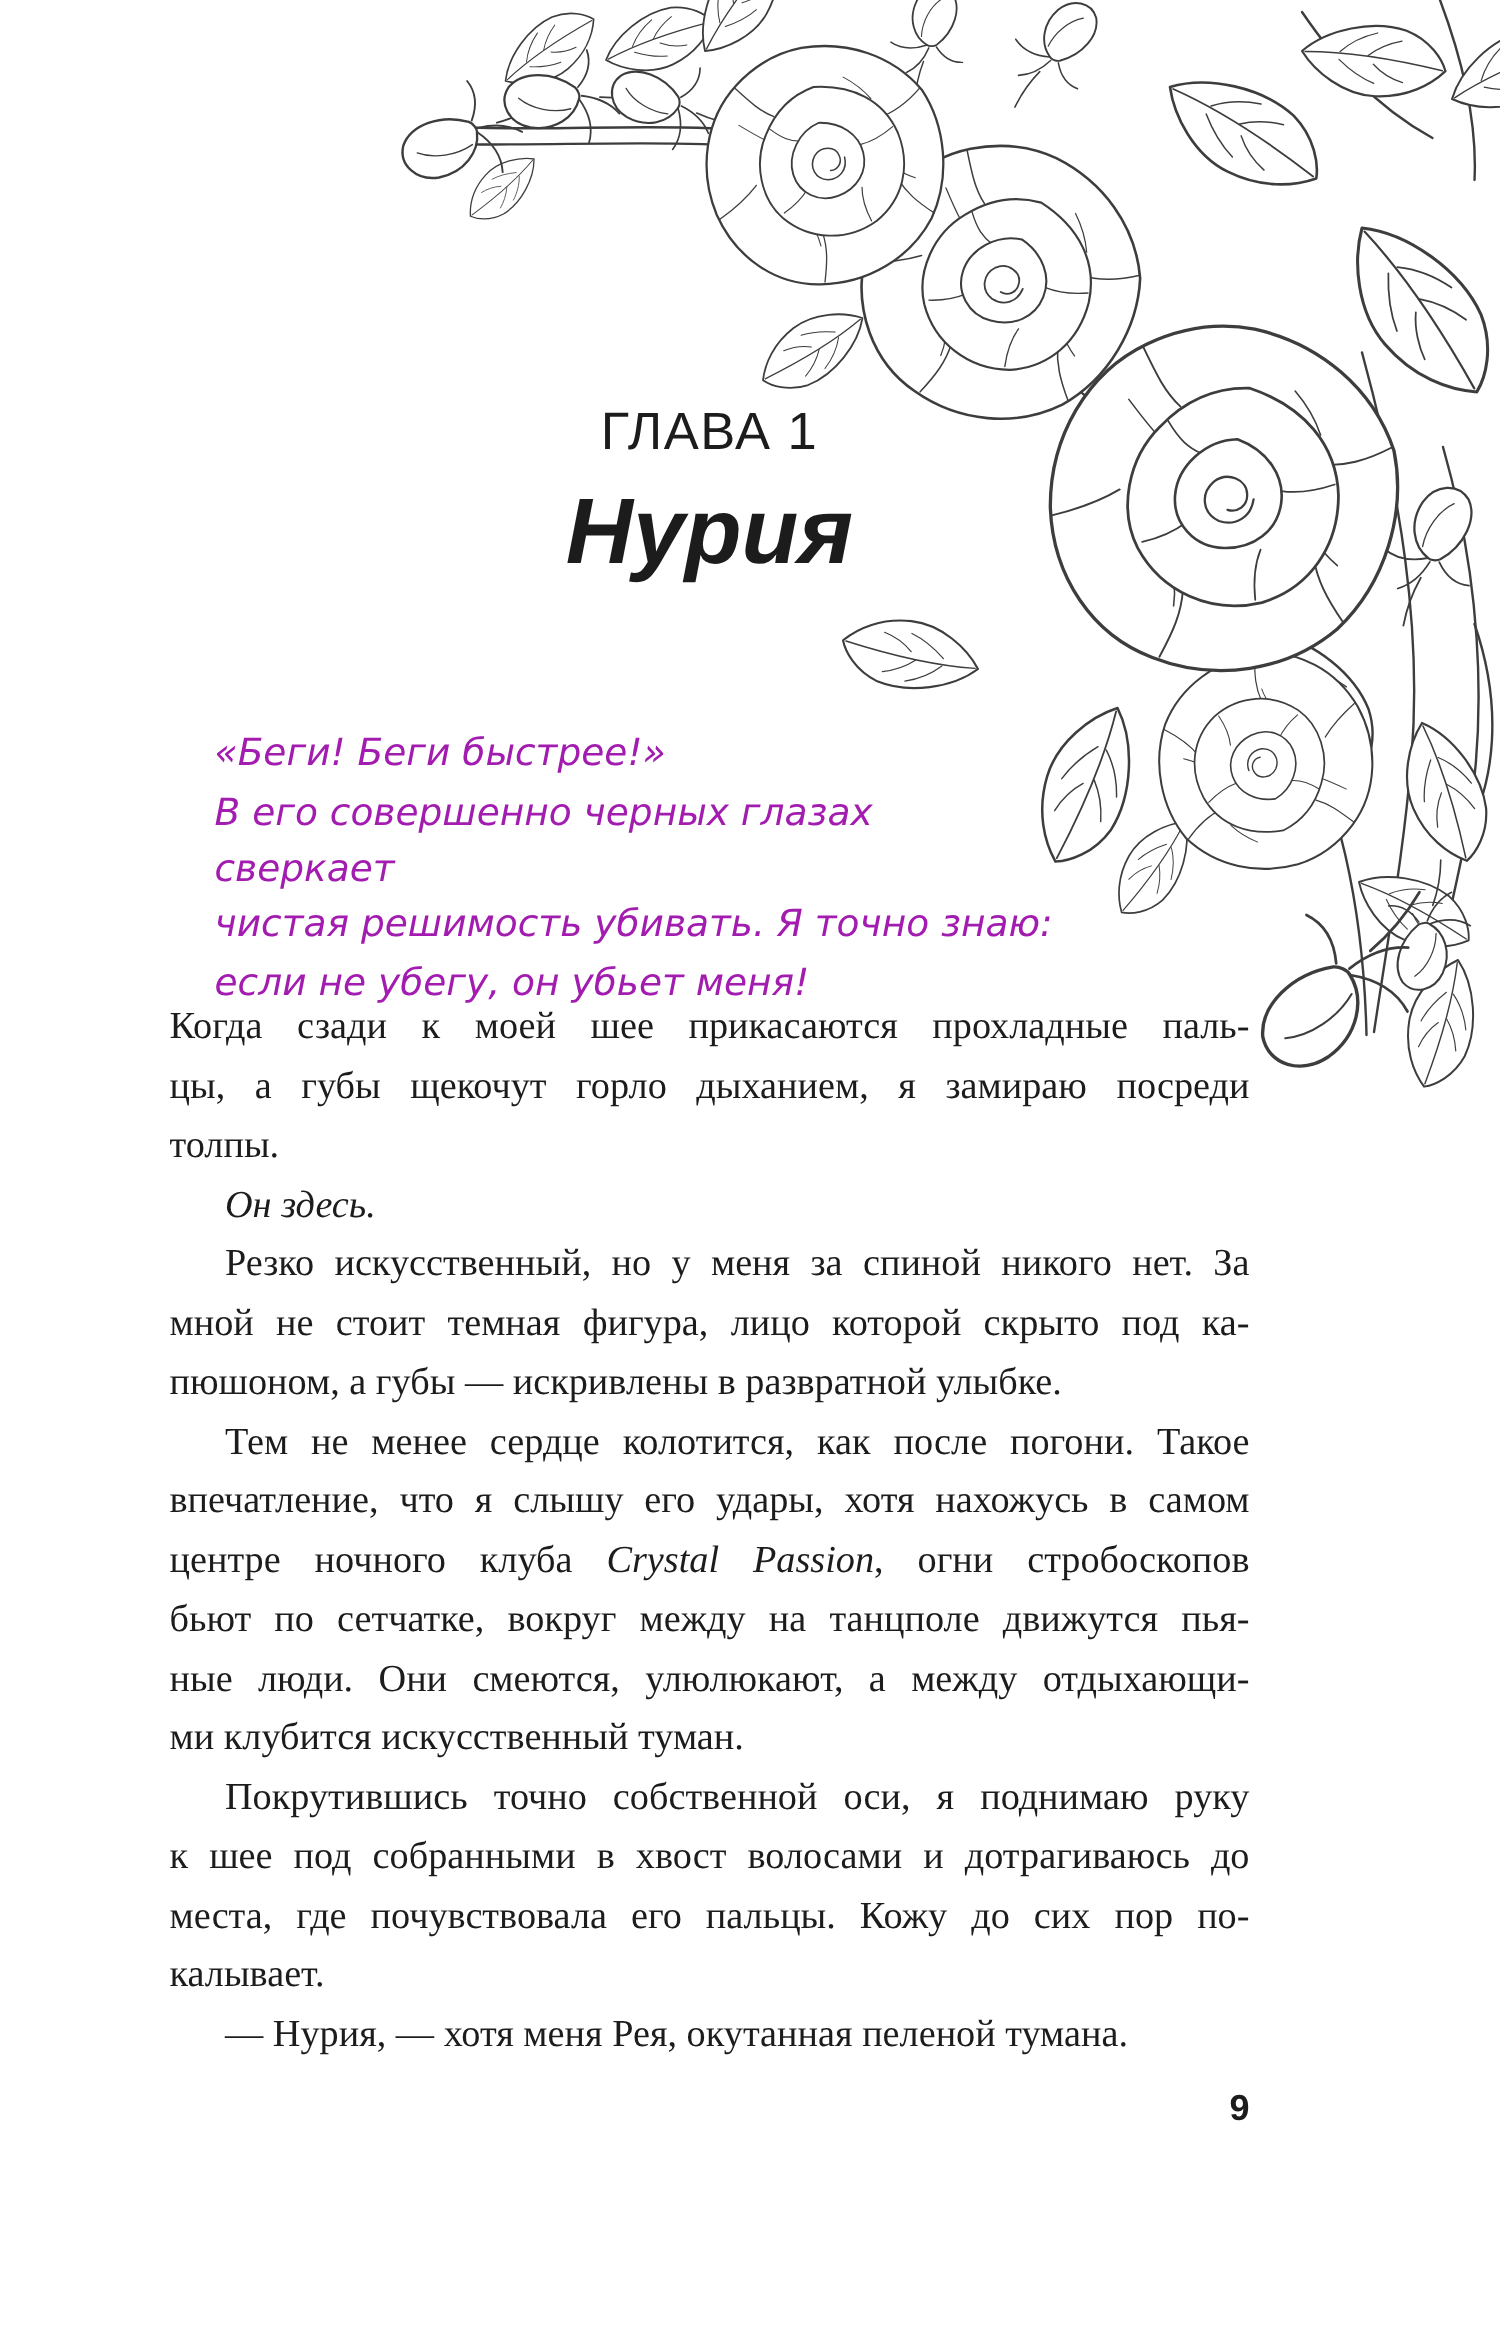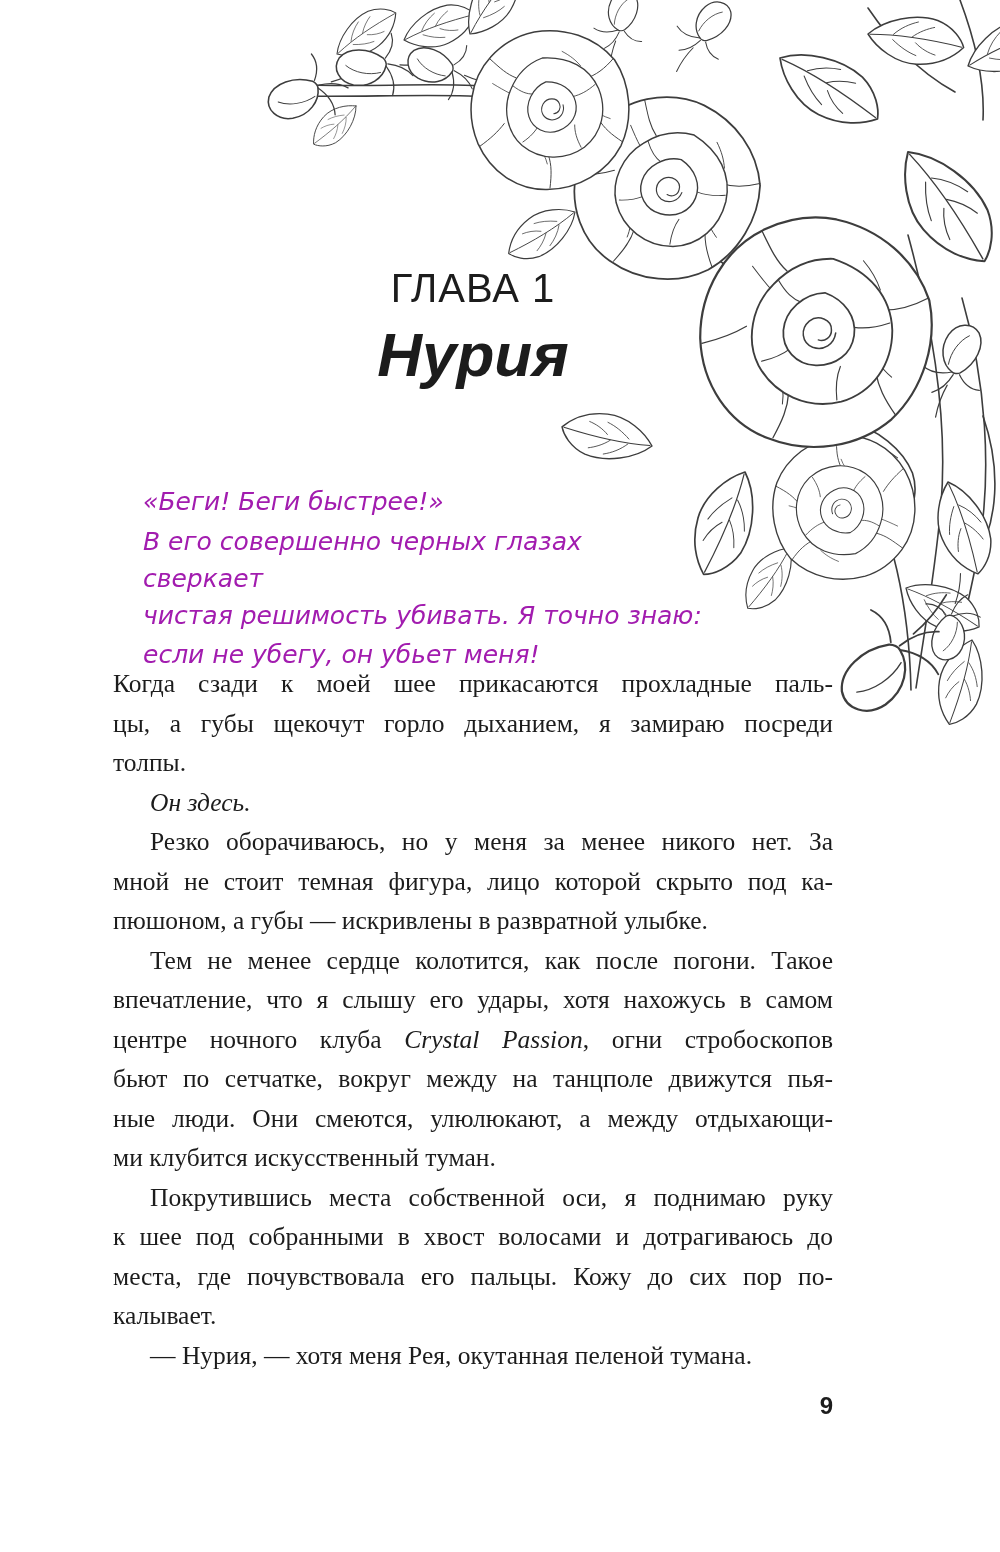--- a/index.html
+++ b/index.html
@@ -8,21 +8,21 @@
     background:#ffffff; overflow:hidden;
     font-family:"Liberation Serif", serif; color:#1c1c1c;
   }
   .illu { position:absolute; top:0; left:0; width:1000px; height:1552px; pointer-events:none; }
   .illu path { stroke-linecap:round; stroke-linejoin:round; }
 
   .chapter-head {
     position:absolute; top:270px; left:113px; width:720px;
     text-align:center; font-family:"Liberation Sans", sans-serif;
   }
-  .kicker { font-size:40px; line-height:36px; letter-spacing:1px; font-weight:400; }
+  .kicker { font-size:35px; line-height:36px; letter-spacing:1px; font-weight:400; }
   .chapter-title { margin-top:16px; font-size:62px; line-height:66px; font-weight:700; font-style:italic; }
 
   .epigraph {
     position:absolute; top:483px; left:143px; width:560px;
     font-family:"DejaVu Sans", sans-serif; font-style:italic;
     font-size:25px; line-height:37px; color:#a21caf;
   }
 
   .body-text {
     position:absolute; top:664px; left:113px; width:720px;
@@ -143,34 +143,34 @@
   <div class="body-text">
       <div class="para">
         <div class="line just">Когда сзади к моей шее прикасаются прохладные паль-</div>
         <div class="line just">цы, а губы щекочут горло дыханием, я замираю посреди</div>
         <div class="line">толпы.</div>
       </div>
       <div class="para indent italic">
         <div class="line">Он здесь.</div>
       </div>
       <div class="para indent">
-        <div class="line just">Резко оборачиваюсь, но у меня за менее никого нет. За</div>
+        <div class="line just">Резко искусственный, но у меня за спиной никого нет. За</div>
         <div class="line just">мной не стоит темная фигура, лицо которой скрыто под ка-</div>
         <div class="line">пюшоном, а губы — искривлены в развратной улыбке.</div>
       </div>
       <div class="para indent">
         <div class="line just">Тем не менее сердце колотится, как после погони. Такое</div>
         <div class="line just">впечатление, что я слышу его удары, хотя нахожусь в самом</div>
         <div class="line just">центре ночного клуба <i>Crystal Passion</i>, огни стробоскопов</div>
         <div class="line just">бьют по сетчатке, вокруг между на танцполе движутся пья-</div>
         <div class="line just">ные люди. Они смеются, улюлюкают, а между отдыхающи-</div>
         <div class="line">ми клубится искусственный туман.</div>
       </div>
       <div class="para indent">
-        <div class="line just">Покрутившись места собственной оси, я поднимаю руку</div>
+        <div class="line just">Покрутившись точно собственной оси, я поднимаю руку</div>
         <div class="line just">к шее под собранными в хвост волосами и дотрагиваюсь до</div>
         <div class="line just">места, где почувствовала его пальцы. Кожу до сих пор по-</div>
         <div class="line">калывает.</div>
       </div>
       <div class="para indent">
         <div class="line">— Нурия, — хотя меня Рея, окутанная пеленой тумана.</div>
       </div>
     </div>
 
   <div class="pagenum">9</div>

